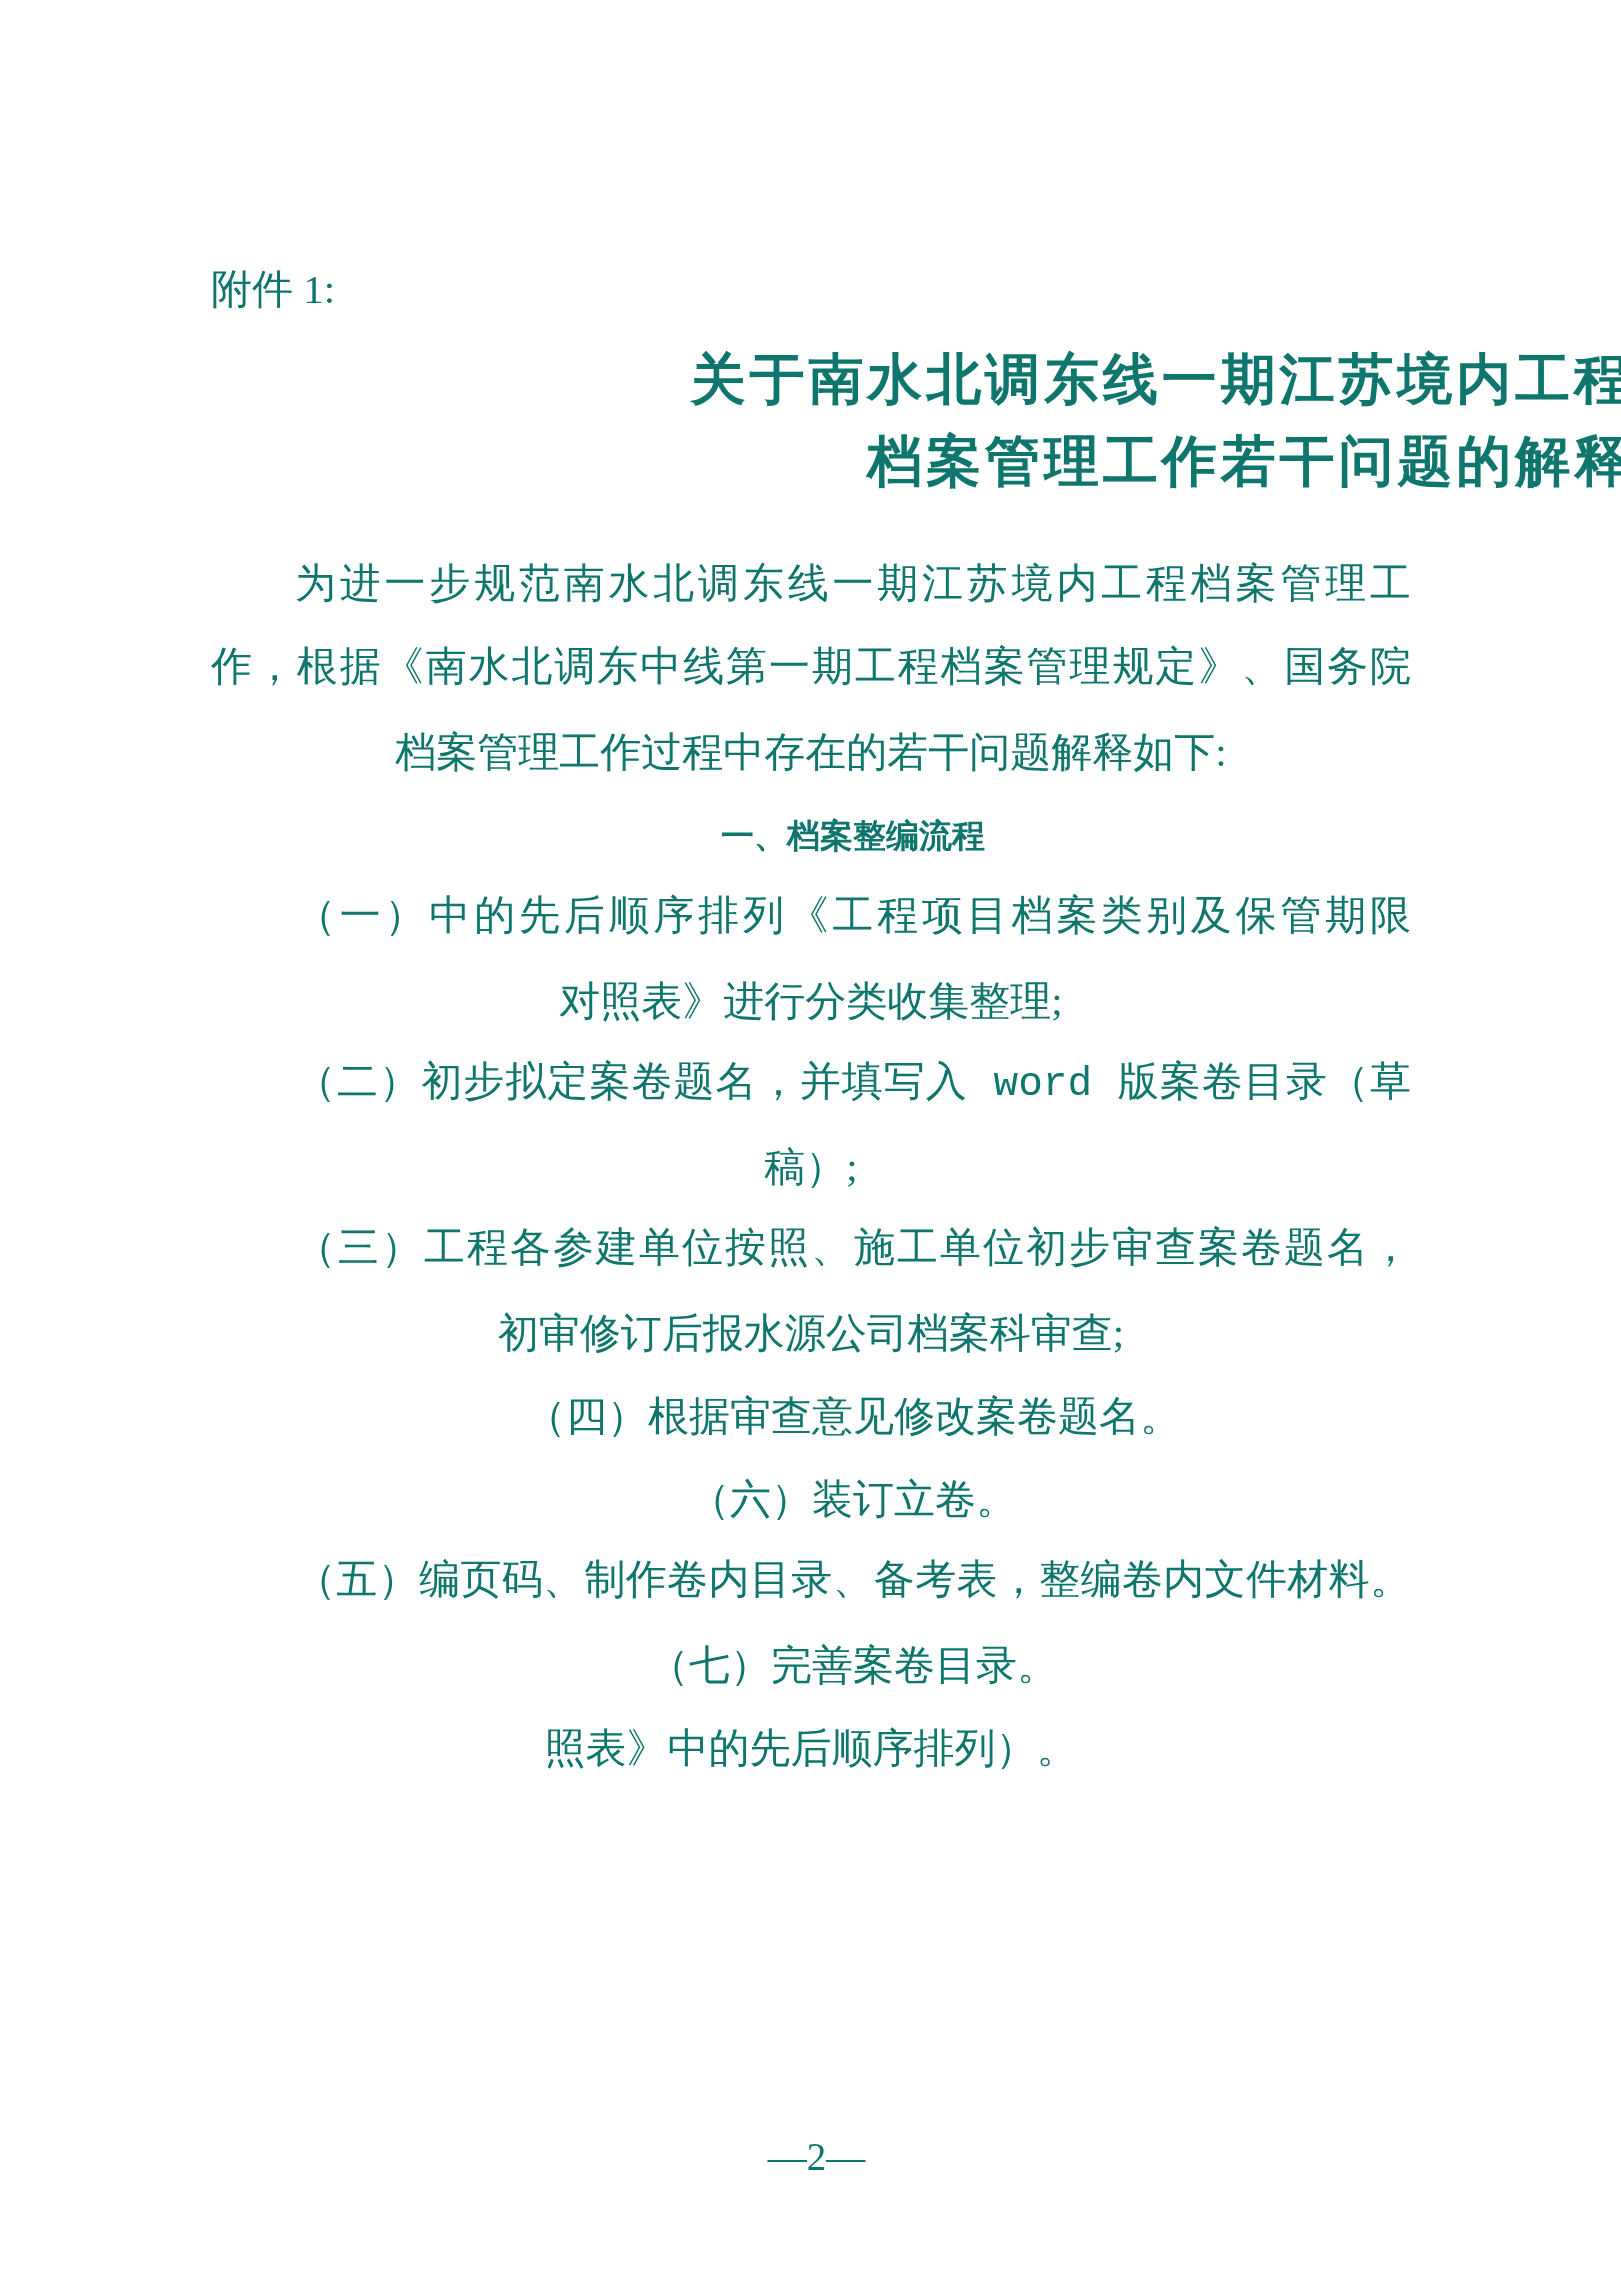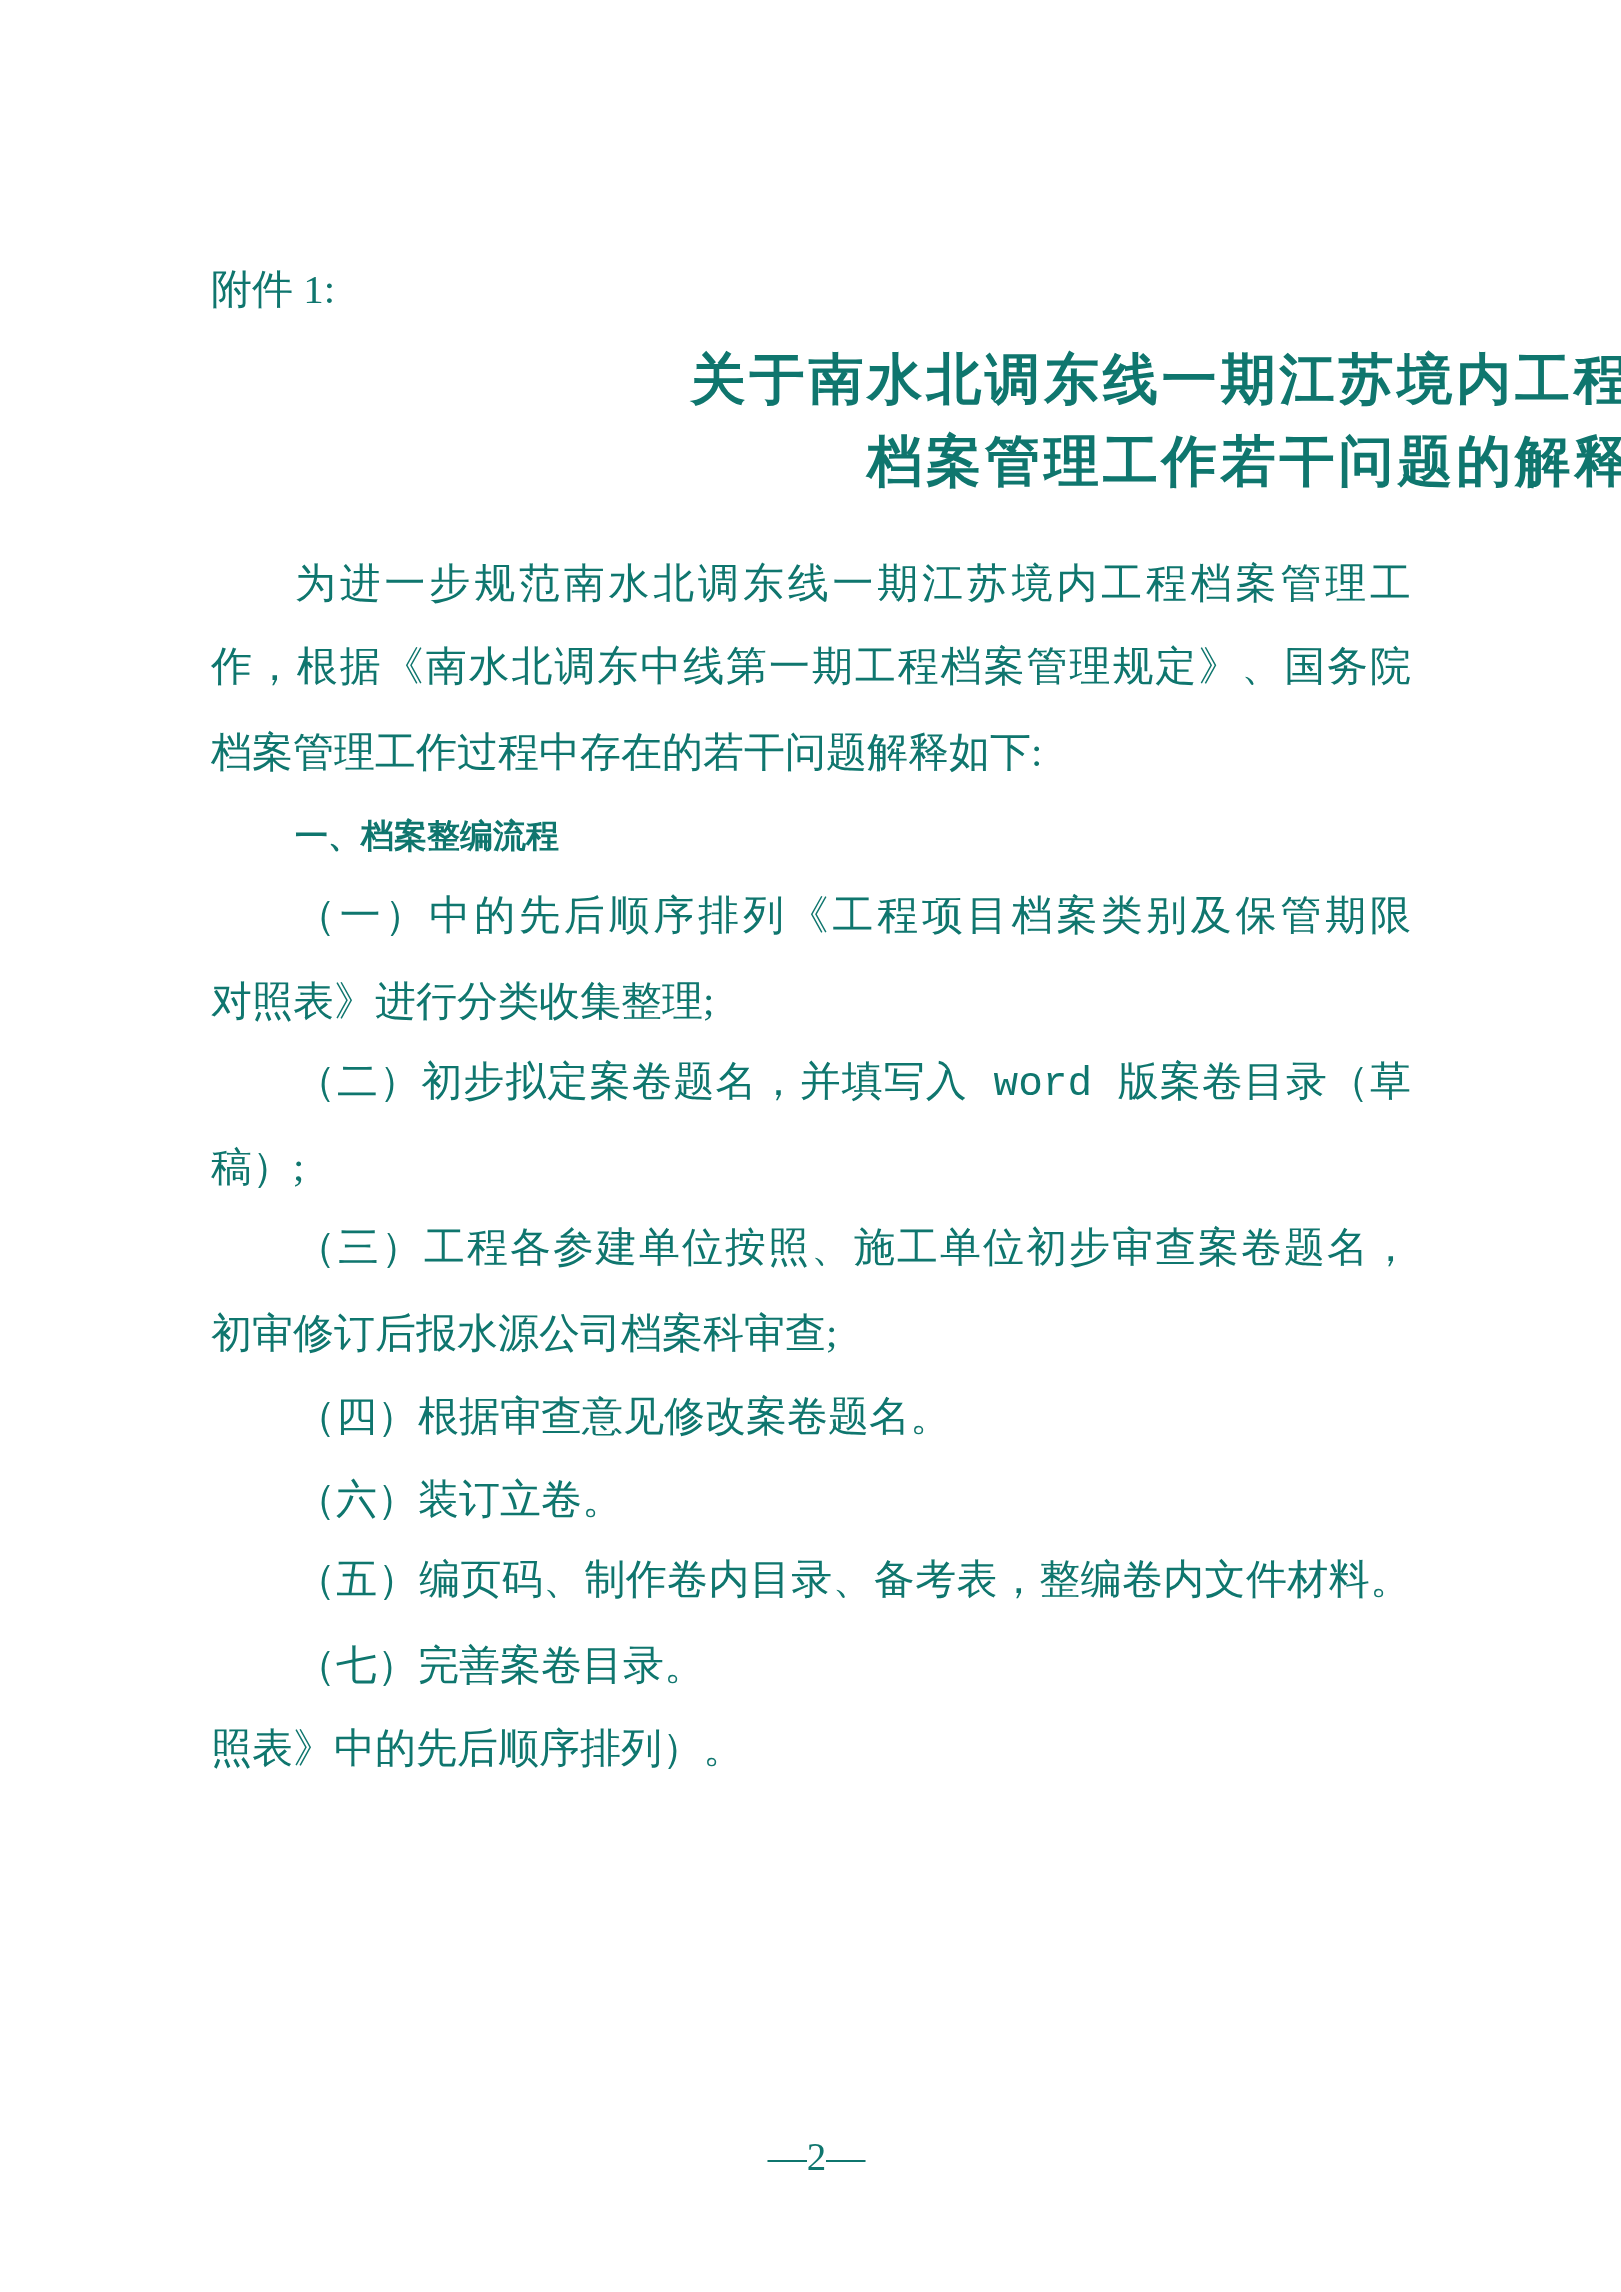--- a/index.html
+++ b/index.html
@@ -40,21 +40,21 @@
   .body-lines {
     position: absolute;
     top: 545px;
     left: 211px;
     width: 1200px;
     font-size: 41px;
   }
   .line {
     height: 83px;
     line-height: 83px;
-    text-align: left;
+    text-align: center;
     white-space: normal;
     overflow: visible;
   }
   .line.indent {
     text-indent: 84px;
   }
   .line.justify {
     text-align: justify;
     text-align-last: justify;
     font-family: Liberation Mono, monospace;

